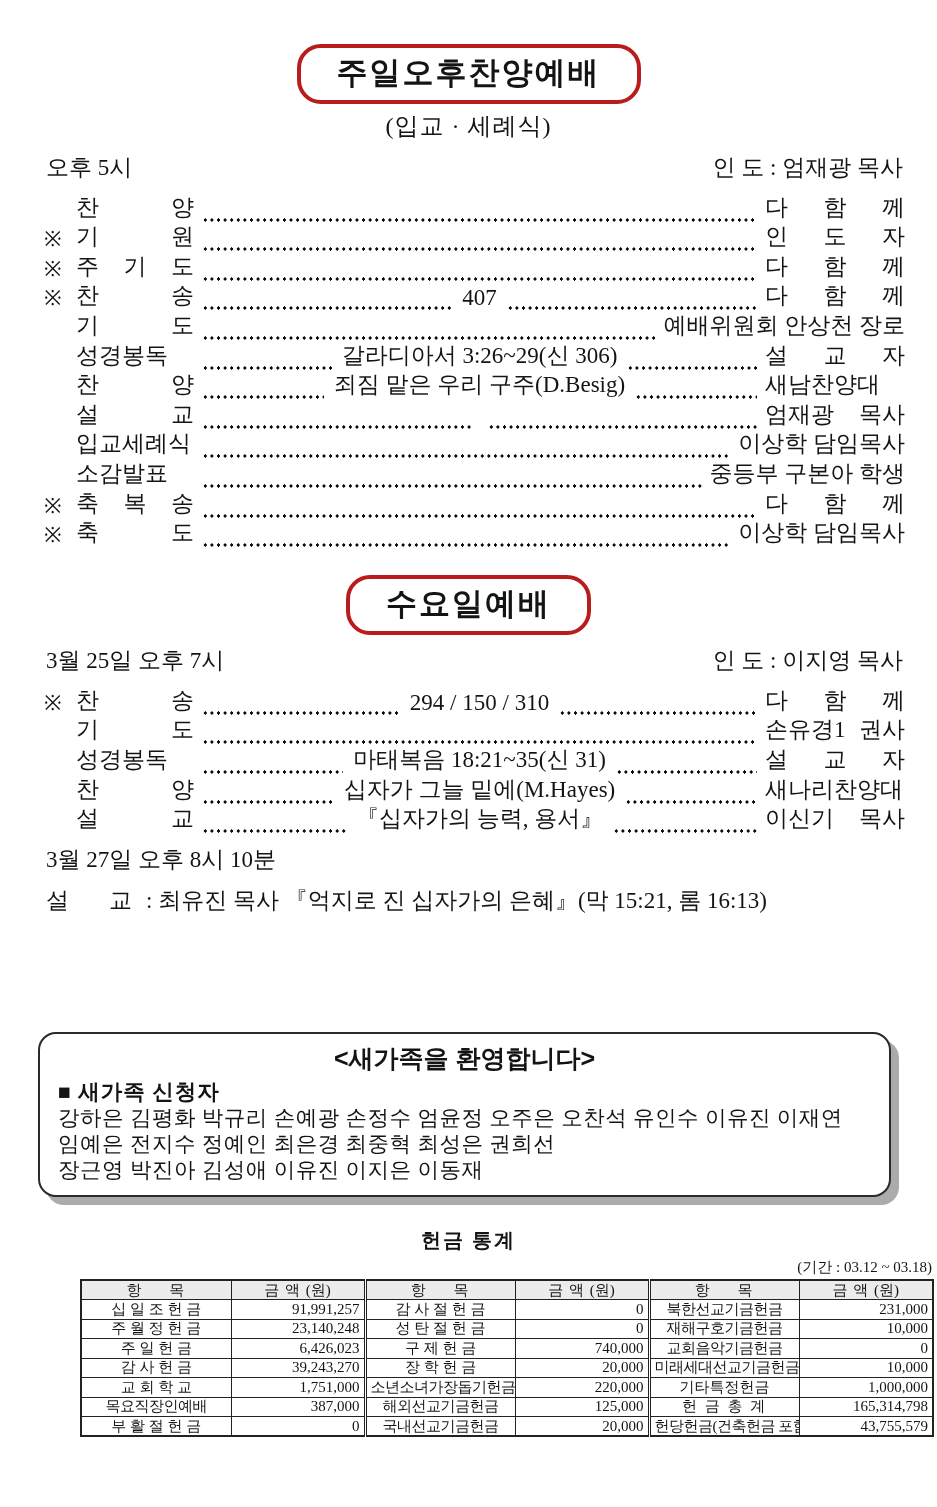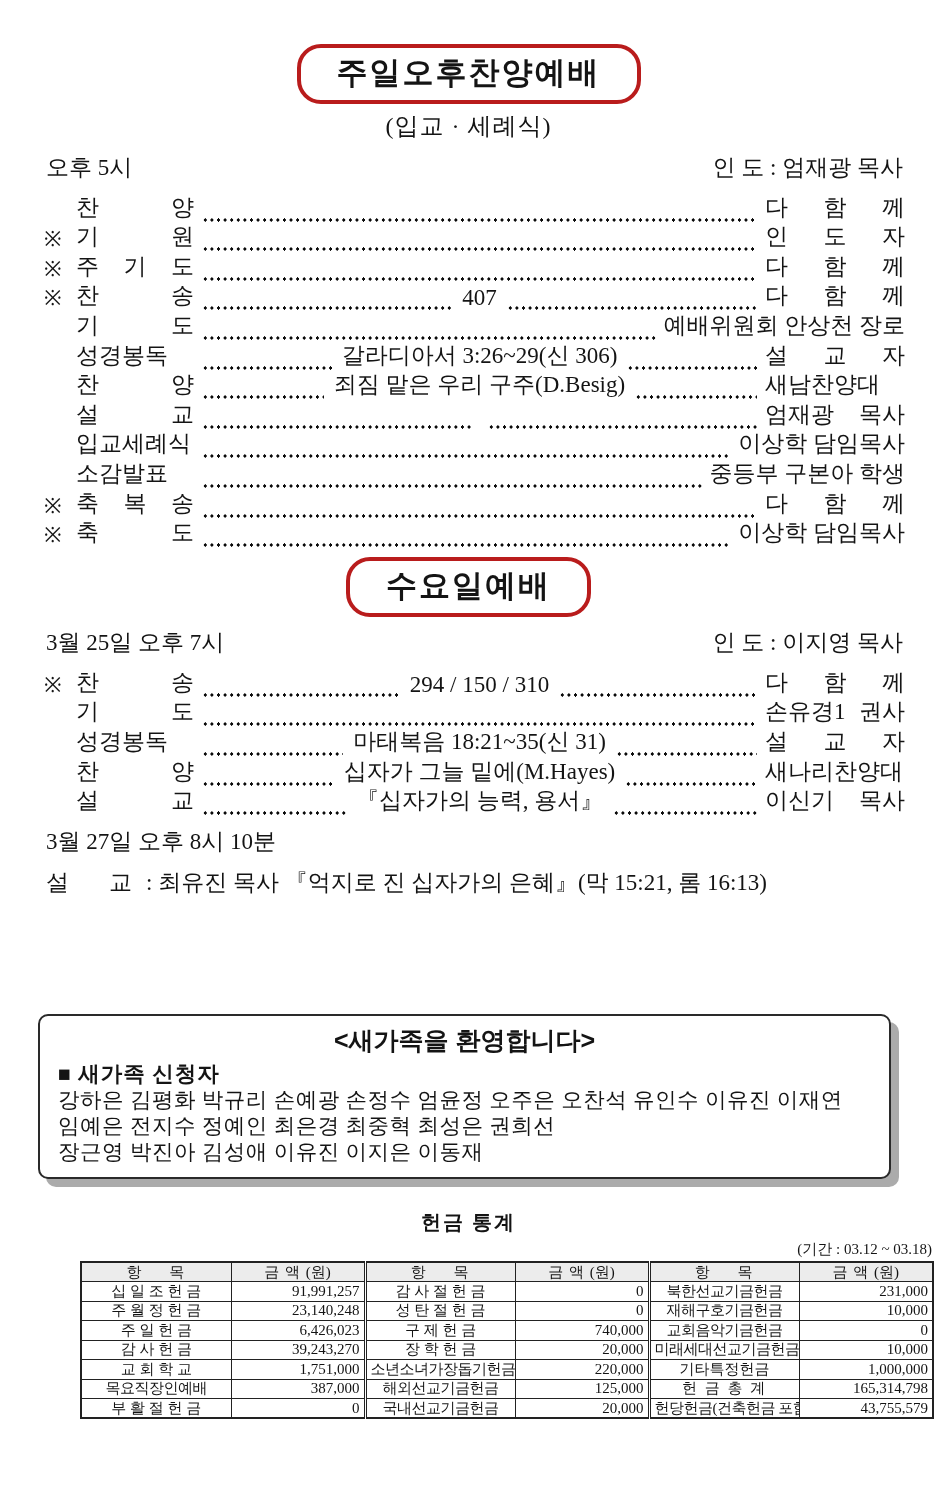--- a/index.html
+++ b/index.html
@@ -67,36 +67,36 @@
   }
   .pcenter { flex: 0 0 auto; padding: 0 2px; }
   .pright {
     flex: 0 0 auto;
     display: inline-block;
     min-width: 140px;
     text-align: justify;
     text-align-last: justify;
   }
 
-  .s2 .pill, .s3 .pill { margin-top: 9px; }
+  .s2 .pill, .s3 .pill { margin-top: 27px; }
 
   .sermonline {
     display: flex;
     align-items: center;
     font-size: 23px;
     margin: 10px 34px 0 46px;
     white-space: nowrap;
   }
   .sermonline .plabel { width: 86px; margin-right: 14px; }
 
   
   .welcome {
     margin: 116px 46px 0 38px;
     border: 2px solid #2a2a2a;
-    border-radius: 10px;
+    border-radius: 18px;
     box-shadow: 8px 8px 0 #ababab;
     padding: 8px 18px 12px;
     background: #fff;
   }
   .welcome-title {
     text-align: center;
     font-family: "Liberation Sans", "DejaVu Sans", sans-serif;
     font-weight: bold;
     font-size: 25px;
     margin-bottom: 4px;

